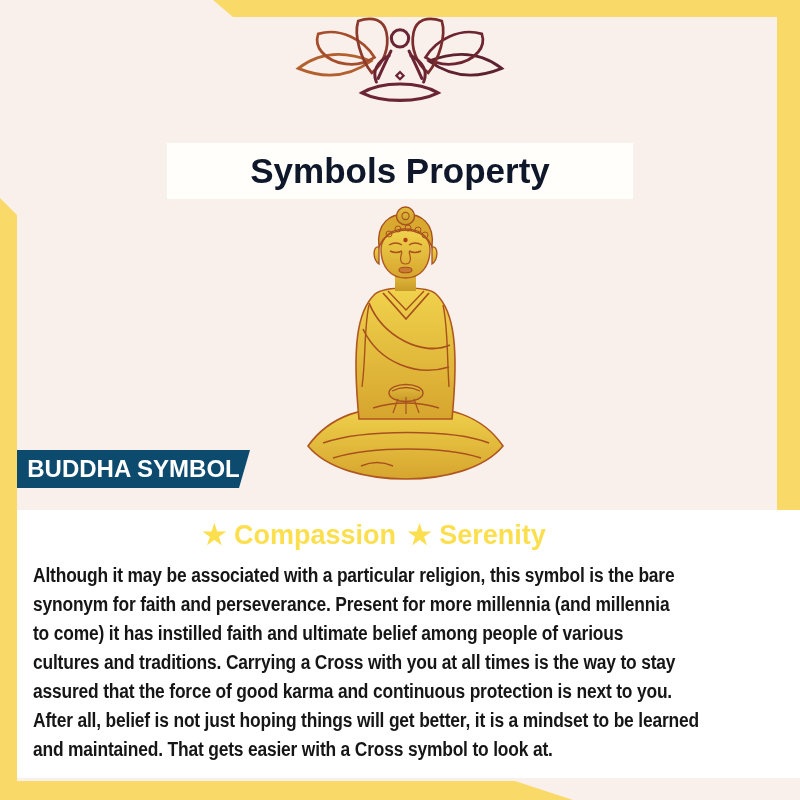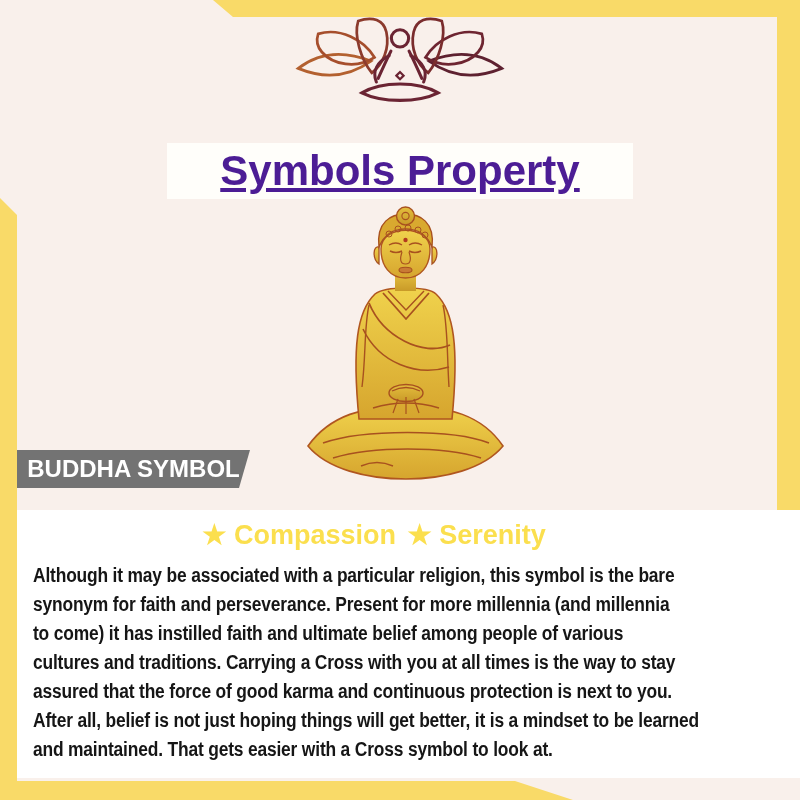--- a/index.html
+++ b/index.html
@@ -10,28 +10,28 @@
 
   
   .logo-wrap{position:absolute;left:0;top:12px;width:800px;text-align:center;}
   .logo-svg{display:block;margin:0 auto;width:240px;height:100px;}
   .brand-name{margin-top:2px;font-family:"Liberation Serif",serif;font-size:21px;
               letter-spacing:5px;color:#3a3130;font-weight:500;}
 
   
   .title-band{position:absolute;left:167px;top:143px;width:466px;height:56px;
               background:#fffefa;display:flex;align-items:center;justify-content:center;}
-  .title-text{font-size:42px;font-weight:bold;color:#4c1d95;letter-spacing:0px;text-decoration:underline;}
+  .title-text{font-size:35px;font-weight:bold;color:#0f172a;letter-spacing:0px;}
 
   
   .buddha-svg{position:absolute;left:303px;top:206px;width:205px;height:282px;}
 
   
   .section-label{position:absolute;left:17px;top:450px;width:233px;height:38px;
-                 background:#737373;color:#ffffff;font-size:24px;font-weight:600;
+                 background:#0c4a6e;color:#ffffff;font-size:24px;font-weight:600;
                  line-height:38px;text-align:center;
                  clip-path:polygon(0 0,100% 0,calc(100% - 11px) 100%,0 100%);}
 
   
   .content-panel{position:absolute;left:17px;top:510px;width:783px;height:268px;
                  background:#ffffff;}
 
   .traits-line{position:absolute;left:0;top:519px;width:748px;text-align:center;
                font-size:27px;font-weight:bold;color:#fbdf4e;}
   .trait{display:inline-block;}

